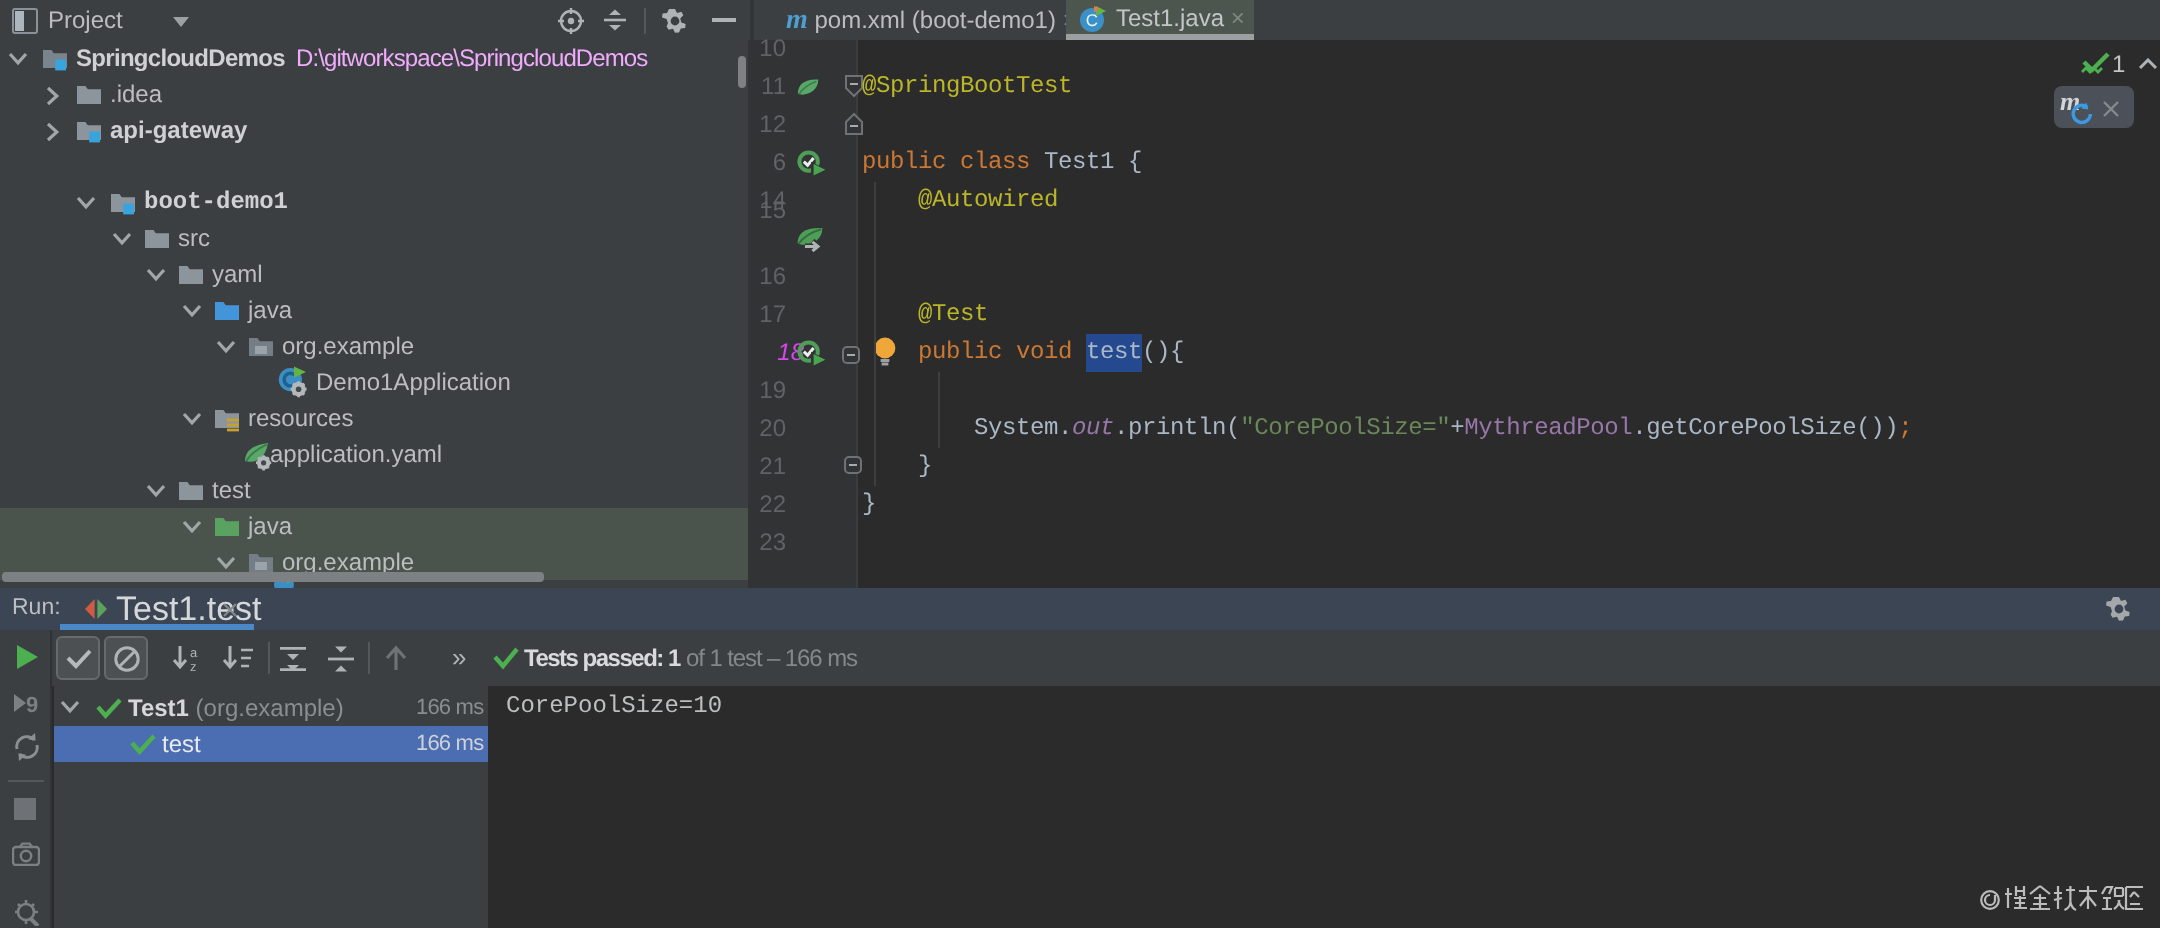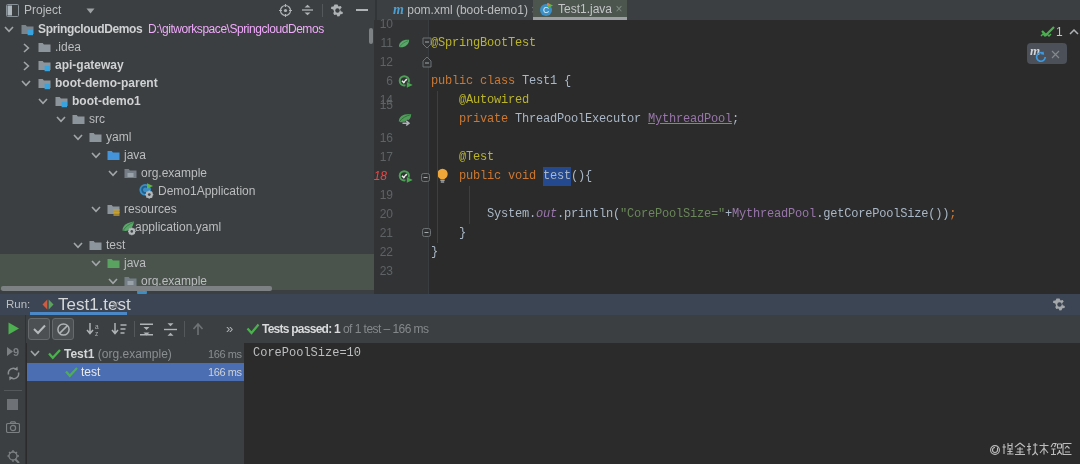--- a/index.html
+++ b/index.html
@@ -98,39 +98,29 @@
   <div class="row" style="top:56px;">
     <svg style="left:23px;top:5px" width="7" height="10" viewBox="0 0 7 10">
         <path d="M1 1 L5.4 5 L1 9" fill="none" stroke="#a2a6a8" stroke-width="1.6"></path>
       </svg>
     <svg style="left:38px;top:3px" width="13" height="13" viewBox="0 0 13 13">
         <path d="M0.5 2 h4.2 l1.2 1.6 h6.6 v7.4 h-12 z" fill="#8d959c"></path>
         <rect x="6.6" y="6.8" width="5.4" height="5.4" fill="#38a3dc"></rect>
       </svg>
     <span style="position:absolute;left:55px;" class="b">api-gateway</span>
   </div>
-  <div class="row" style="top:74px;">
-    <svg style="left:21px;top:6px" width="10" height="7" viewBox="0 0 10 7">
-        <path d="M1 1 L5 5.4 L9 1" fill="none" stroke="#a2a6a8" stroke-width="1.6"></path>
-      </svg>
-    <svg style="left:38px;top:3px" width="13" height="13" viewBox="0 0 13 13">
-        <path d="M0.5 2 h4.2 l1.2 1.6 h6.6 v7.4 h-12 z" fill="#8d959c"></path>
-        <rect x="6.6" y="6.8" width="5.4" height="5.4" fill="#38a3dc"></rect>
-      </svg>
-    <span style="position:absolute;left:55px;" class="b">boot-demo-parent</span>
-  </div>
   <div class="row" style="top:92px;">
     <svg style="left:38px;top:6px" width="10" height="7" viewBox="0 0 10 7">
         <path d="M1 1 L5 5.4 L9 1" fill="none" stroke="#a2a6a8" stroke-width="1.6"></path>
       </svg>
     <svg style="left:55px;top:3px" width="13" height="13" viewBox="0 0 13 13">
         <path d="M0.5 2 h4.2 l1.2 1.6 h6.6 v7.4 h-12 z" fill="#8d959c"></path>
         <rect x="6.6" y="6.8" width="5.4" height="5.4" fill="#38a3dc"></rect>
       </svg>
-    <span style="position:absolute;left:72px;" class="b">boot-demo1</span>
+    <span style="position:absolute;left:72px;font-family:Liberation Mono, monospace;" class="b">boot-demo1</span>
   </div>
   <div class="row" style="top:110px;">
     <svg style="left:56px;top:6px" width="10" height="7" viewBox="0 0 10 7">
         <path d="M1 1 L5 5.4 L9 1" fill="none" stroke="#a2a6a8" stroke-width="1.6"></path>
       </svg>
     <svg style="left:72px;top:3px" width="13" height="13" viewBox="0 0 13 13">
         <path d="M0.5 2 h4.2 l1.2 1.6 h6.6 v7.4 h-12 z" fill="#8d959c"></path>
       </svg>
     <span style="position:absolute;left:89px;">src</span>
   </div>
@@ -240,21 +230,21 @@
   <div id="code"></div>
 
   <div class="ln" style="left:374px;top:15px;">10</div>
   <div class="ln" style="left:374px;top:34px;">11</div>
   <div class="ln" style="left:374px;top:53px;">12</div>
   <div class="ln" style="left:374px;top:72px;">6</div>
   <div class="ln" style="left:374px;top:91px;">14</div>
   <div class="ln" style="left:374px;top:96px;">15</div>
   <div class="ln" style="left:374px;top:129px;">16</div>
   <div class="ln" style="left:374px;top:148px;">17</div>
-  <div class="ln" style="left:368px;top:167px;color:#ef4444;font-style:italic;">18</div>
+  <div class="ln" style="left:383px;top:167px;color:#d946ef;font-style:italic;">18</div>
   <div class="ln" style="left:374px;top:186px;">19</div>
   <div class="ln" style="left:374px;top:205px;">20</div>
   <div class="ln" style="left:374px;top:224px;">21</div>
   <div class="ln" style="left:374px;top:243px;">22</div>
   <div class="ln" style="left:374px;top:262px;">23</div>
 
   <svg style="left:398px;top:37px" width="13" height="13" viewBox="0 0 14 13">
     <path d="M1 10 C1 5 5 2 12 2.5 C12 8 7 11 2.5 10.6 Z" fill="#59a869"></path>
     <path d="M1.5 10.5 C4 6.5 8 4.5 11 3.5" stroke="#3c7a4a" stroke-width="0.9" fill="none"></path>
   </svg>
@@ -297,21 +287,20 @@
   <svg style="left:436px;top:168px" width="13" height="16" viewBox="0 0 13 16">
     <circle cx="6.5" cy="6" r="5.2" fill="#f0a73a"></circle>
     <path d="M4.3 12.2 h4.4 M4.8 14 h3.4" stroke="#9aa0a4" stroke-width="1.5"></path>
   </svg>
   <div style="left:437px;top:91px;width:1px;height:152px;background:#3d3f41;"></div>
   <div style="left:469px;top:186px;width:1px;height:38px;background:#3d3f41;"></div>
 
   <div class="cl" style="left:431px;top:34px;"><span class="an">@SpringBootTest</span></div>
   <div class="cl" style="left:431px;top:72px;"><span class="kw">public class </span>Test1 {</div>
   <div class="cl" style="left:431px;top:91px;">    <span class="an">@Autowired</span></div>
-  <div class="cl" style="left:431px;top:110px;">    <span class="kw">private </span>ThreadPoolExecutor <span class="fd" style="position:static;text-decoration:underline;">MythreadPool</span>;</div>
   <div class="cl" style="left:431px;top:148px;">    <span class="an">@Test</span></div>
   <div class="cl" style="left:431px;top:167px;">    <span class="kw">public void </span><span class="sel">test</span>(){</div>
   <div class="cl" style="left:431px;top:205px;">        System.<span class="fd" style="position:static;font-style:italic;">out</span>.println(<span class="st">"CorePoolSize="</span>+<span class="fd">MythreadPool</span>.getCorePoolSize())<span class="kw">;</span></div>
   <div class="cl" style="left:431px;top:224px;">    }</div>
   <div class="cl" style="left:431px;top:243px;">}</div>
 
   <svg style="left:1040px;top:26px" width="16" height="13" viewBox="0 0 16 13">
     <path d="M2 5 L6 9 L14 1" fill="none" stroke="#4db050" stroke-width="2.2"></path>
     <path d="M1 10 l2-2 2 2 2-2 2 2 2-2" fill="none" stroke="#4db050" stroke-width="1.4"></path>
   </svg>

